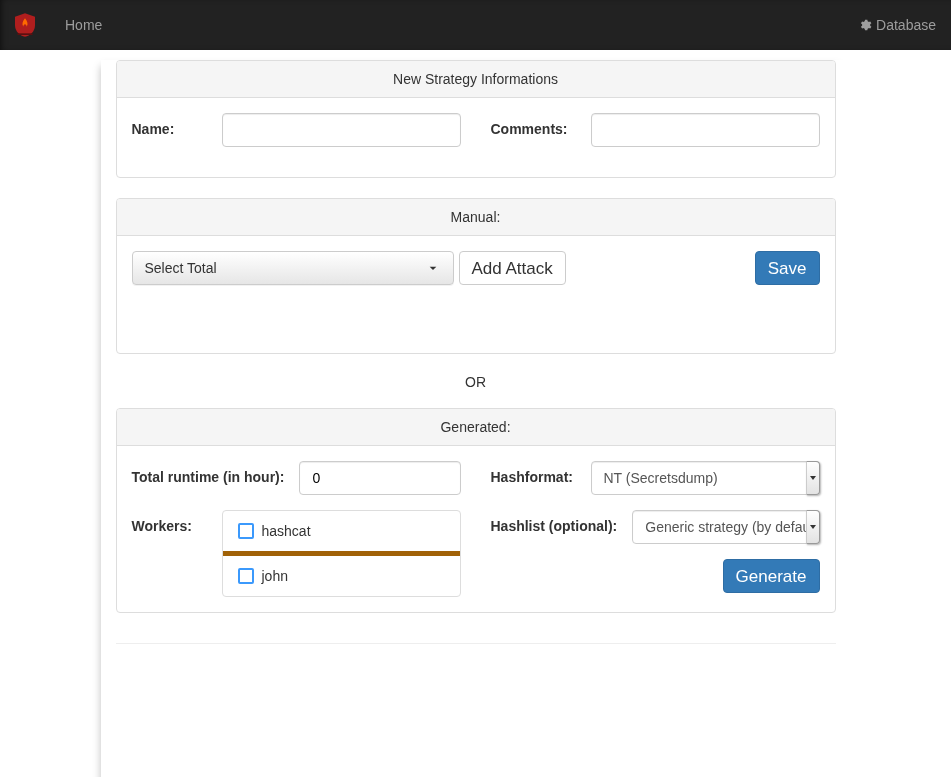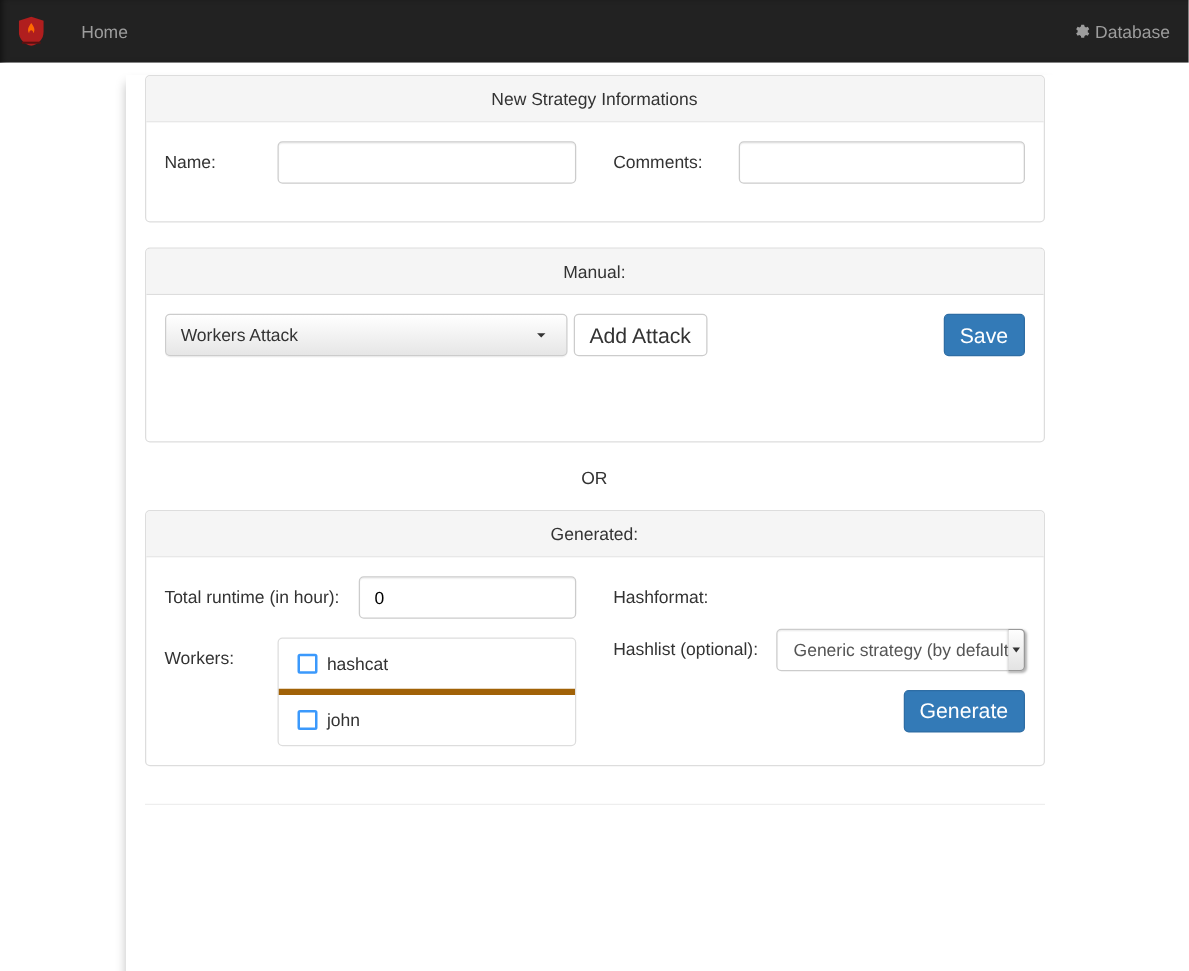--- a/index.html
+++ b/index.html
@@ -79,21 +79,21 @@
       padding: 15px;
     }
 
     .form-row {
       display: flex;
       gap: 30px;
       margin-bottom: 15px;
     }
     .form-col { flex: 1; display: flex; gap: 15px; align-items: flex-start; }
     .form-label {
-      font-weight: 400;
+      font-weight: 700;
       min-width: 75px;
       padding-top: 7px;
       line-height: 1.4;
     }
     .form-control {
       border: 1px solid #ccc;
       border-radius: 4px;
       padding: 6px 12px;
       height: 34px;
       font-size: 14px;
@@ -264,21 +264,21 @@
         </div>
       </div>
     </div>
   </div>
 
   <div class="panel" style="min-height:156px">
     <div class="panel-heading">Manual:</div>
     <div class="panel-body">
       <div class="manual-toolbar">
         <div class="select-attack">
-          <span>Workers Attack</span>
+          <span>Select Total</span>
           <svg class="icon-svg" viewBox="0 0 24 24" style="width:16px;height:16px;color:#333">
             <path d="M7 10l5 5 5-5z"></path>
           </svg>
         </div>
         <button class="btn">
           <span>Add Attack</span>
         </button>
         <div class="spacer"></div>
         <button class="btn btn-primary">
           <span>Save</span>
@@ -310,20 +310,26 @@
               <div class="workers-item">
                 <span class="checkbox-custom"></span>
                 <span>john</span>
               </div>
             </div>
           </div>
         </div>
         <div class="gen-right">
           <div class="gen-field">
             <label class="form-label">Hashformat:</label>
+            <div class="combobox">
+              <input class="combobox-input" type="text" readonly="" value="NT (Secretsdump)" style="">
+              <div class="combobox-caret">
+                  <div class="caret-tri"></div>
+                </div>
+            </div>
           </div>
           <div class="gen-field">
             <label class="form-label">Hashlist (optional):</label>
             <div class="combobox">
               <input class="combobox-input" type="text" readonly="" value="Generic strategy (by default)" style="">
               <div class="combobox-caret">
                   <div class="caret-tri"></div>
                 </div>
             </div>
           </div>

